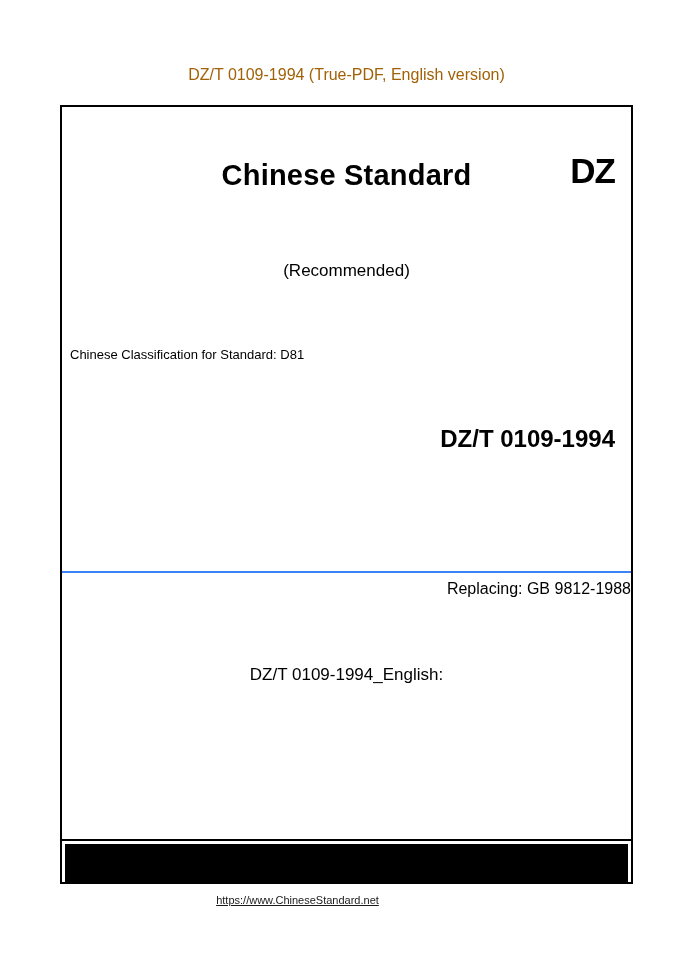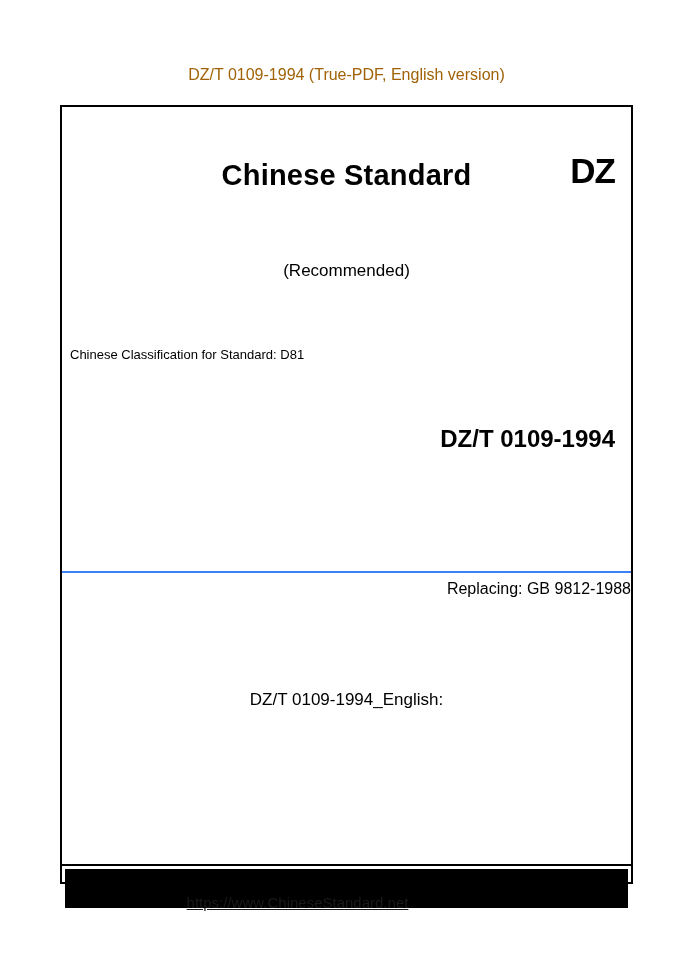--- a/index.html
+++ b/index.html
@@ -119,21 +119,20 @@
     box-sizing: border-box;
     font-size: 16px;
     margin-top: 48px;
   }
 
   .middle-block {
     position: relative;
     height: 268px;
     border-bottom: 2px solid #000000;
     box-sizing: border-box;
-    margin-top: 25px;
   }
 
   .english-title {
     position: absolute;
     top: 88px;
     left: 0;
     width: 100%;
     text-align: center;
     font-size: 17px;
     line-height: 1.65;
@@ -145,21 +144,21 @@
     background: #000000;
     margin: 3px 3px 0 3px;
   }
 
   .footer-link {
     position: absolute;
     top: 894px;
     left: 0;
     width: 595px;
     text-align: center;
-    font-size: 15px;
+    font-size: 11px;
     color: #1a1a1a;
     text-decoration: underline;
   }
 </style>
 </head>
 <body>
 
 <div class="page">
 
   <div class="top-caption">DZ/T 0109-1994 (True-PDF, English version)</div>

